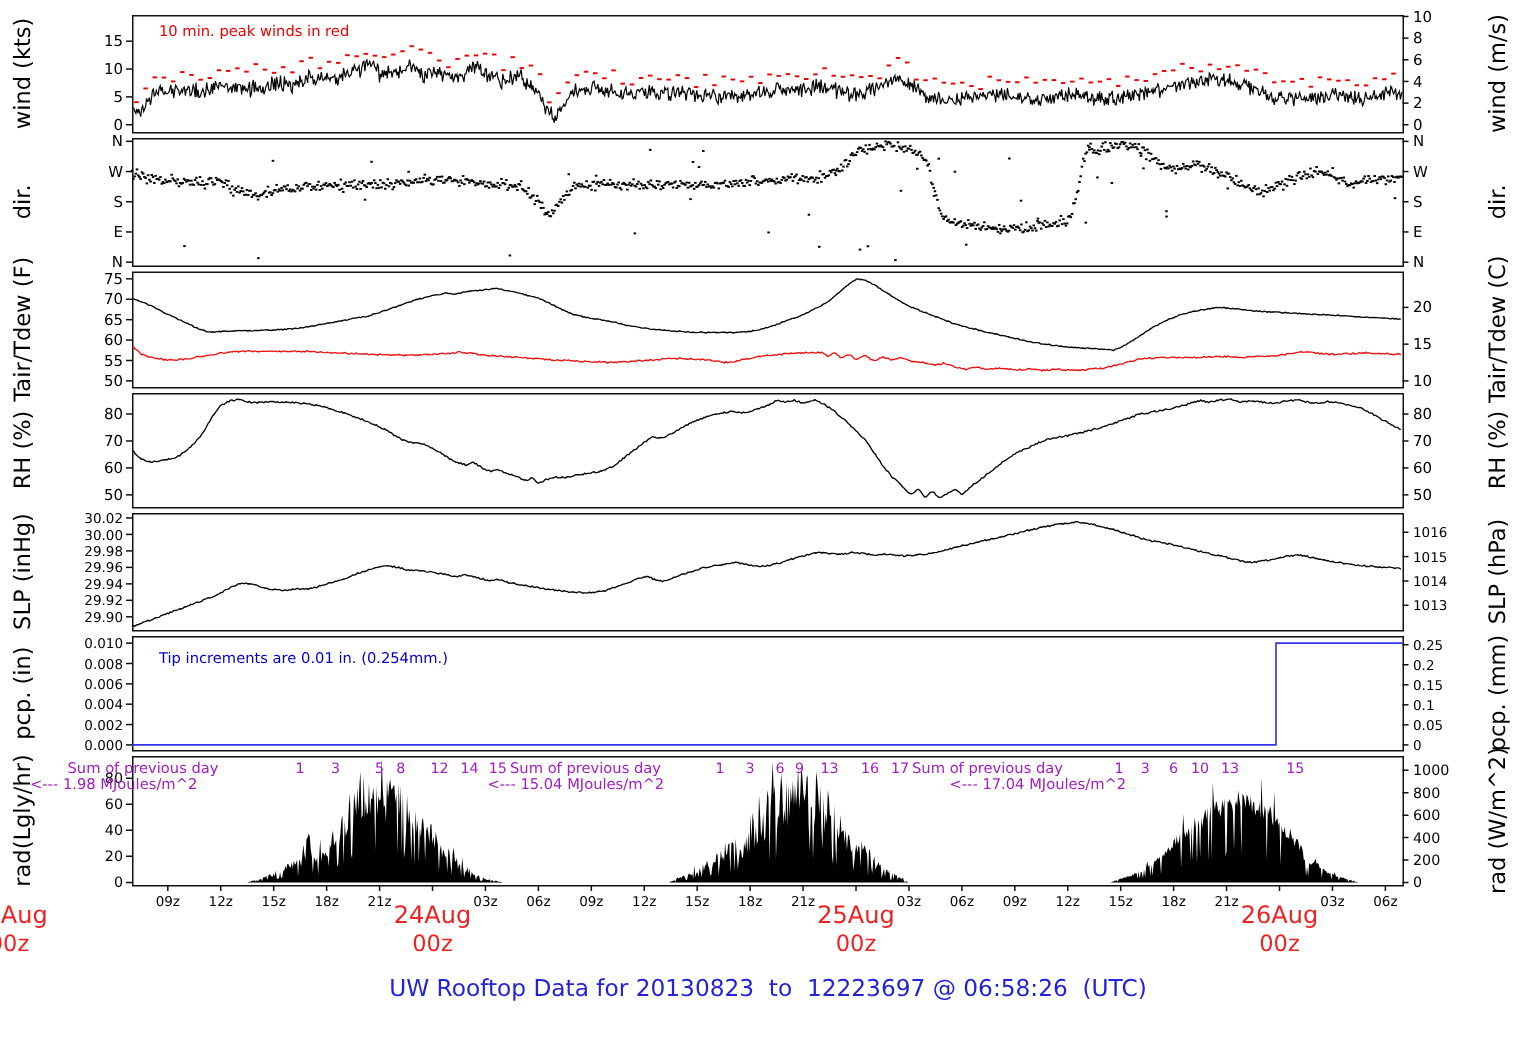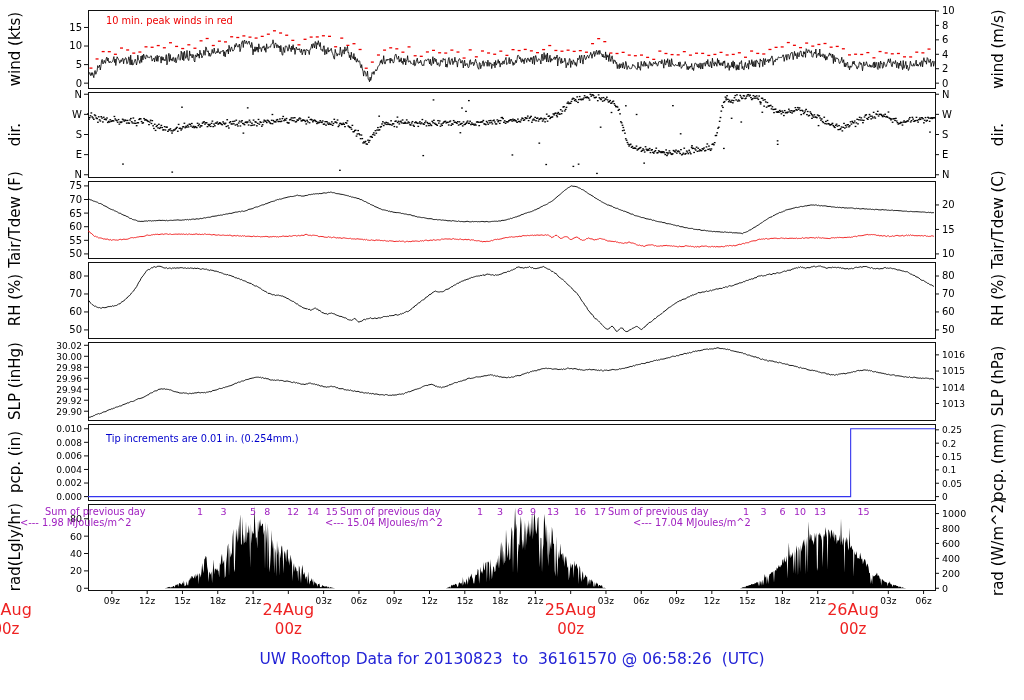--- a/index.html
+++ b/index.html
@@ -1491,14 +1491,14 @@
         <text x="6.005694444444458" y="615" font-size="16" fill="#ee2222" text-anchor="middle">23Aug</text>
         <text x="6.005694444444458" y="634" font-size="15" fill="#ee2222" text-anchor="middle">00z</text>
         <text x="288.3390277777778" y="615" font-size="16" fill="#ee2222" text-anchor="middle">24Aug</text>
         <text x="288.3390277777778" y="634" font-size="15" fill="#ee2222" text-anchor="middle">00z</text>
         <text x="570.6723611111112" y="615" font-size="16" fill="#ee2222" text-anchor="middle">25Aug</text>
         <text x="570.6723611111112" y="634" font-size="15" fill="#ee2222" text-anchor="middle">00z</text>
         <text x="853.0056944444444" y="615" font-size="16" fill="#ee2222" text-anchor="middle">26Aug</text>
         <text x="853.0056944444444" y="634" font-size="15" fill="#ee2222" text-anchor="middle">00z</text>
       </g>
     </svg>
-  <div id="chart-title">UW Rooftop Data for 20130823  to  36161570 @ 06:58:26  (UTC)</div>
+  <div id="chart-title">UW Rooftop Data for 20130823  to  12223697 @ 06:58:26  (UTC)</div>
 </div>
 
 </body></html>

